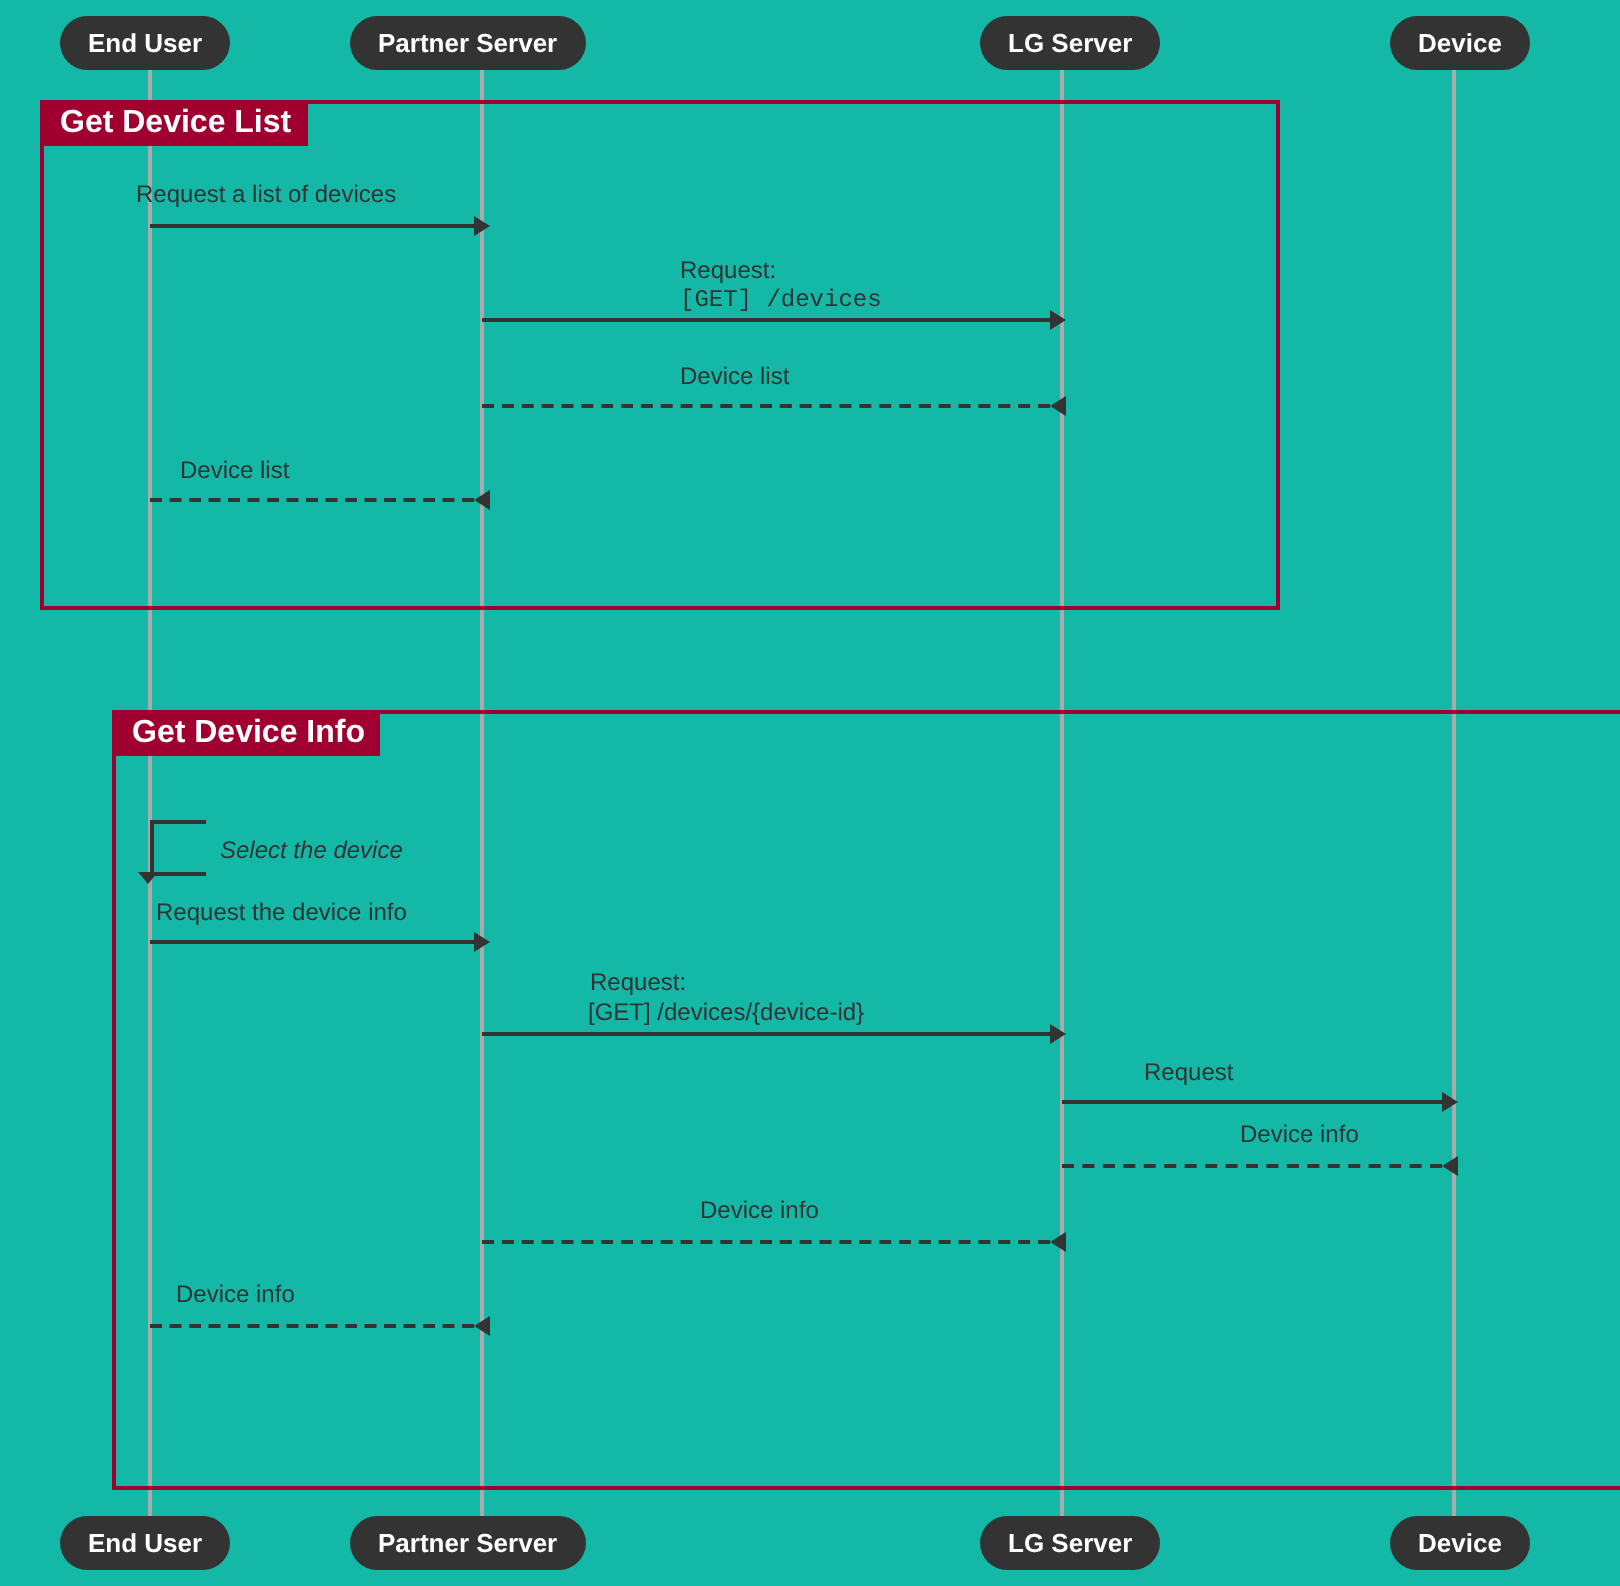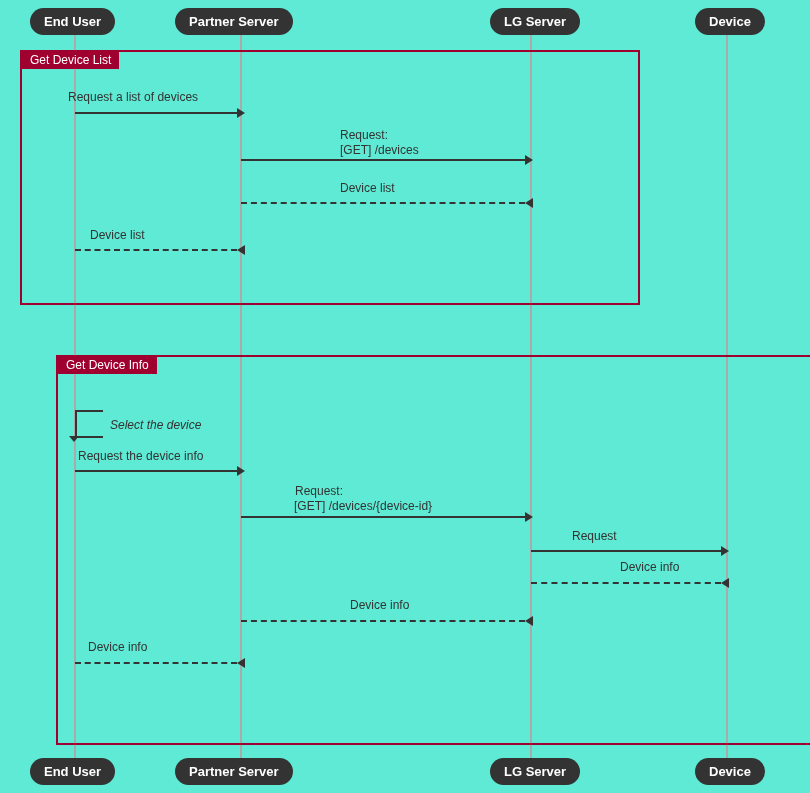--- a/index.html
+++ b/index.html
@@ -10,21 +10,21 @@
       width: 810px;
       min-height: 793px;
       position: relative;
       overflow: hidden;
     }
 
     .diagram-container {
       width: 810px;
       height: 793px;
       position: relative;
-      background: #5eead4;
+      background: #14b8a6;
     }
 
     
     .actor-label {
       position: absolute;
       background: #333;
       color: #fff;
       border-radius: 20px;
       padding: 6px 14px;
       font-weight: bold;
@@ -47,22 +47,22 @@
       border: 2px solid #a00030;
       background: transparent;
     }
 
     .section-label {
       position: absolute;
       top: -1px;
       left: 0;
       background: #a00030;
       color: #fff;
-      font-size: 12px;
-      font-weight: normal;
+      font-size: 16px;
+      font-weight: bold;
       padding: 2px 8px;
     }
 
     
     .arrow {
       position: absolute;
       display: flex;
       align-items: center;
     }
 
@@ -127,21 +127,21 @@
     <div class="arrow-line" style="flex: 1; height: 2px; background: #333;"></div>
     <div class="arrow-head-right"></div>
   </div>
   <div class="arrow-label" style="left: 68px; top: 90px;">Request a list of devices</div>
 
   <div class="arrow" style="position: absolute; left: 241px; top: 155px; width: 292px; align-items: center;">
     <div class="arrow-line" style="flex: 1; height: 2px; background: #333;"></div>
     <div class="arrow-head-right"></div>
   </div>
   <div class="arrow-label" style="left: 340px; top: 128px;">Request:</div>
-  <div class="arrow-label" style="left: 340px; top: 143px;">[GET] /devices</div>
+  <div class="arrow-label" style="left: 340px; top: 143px; font-family: Liberation Mono, monospace;">[GET] /devices</div>
 
   <div class="arrow" style="position: absolute; left: 241px; top: 198px; width: 292px; align-items: center; flex-direction: row-reverse;">
     <div class="arrow-head-left" style="margin-right: 0;"></div>
     <div style="flex: 1; height: 0; border-top: 2px dashed #333;"></div>
   </div>
   <div class="arrow-label" style="left: 340px; top: 181px;">Device list</div>
 
   <div class="arrow" style="position: absolute; left: 75px; top: 245px; width: 170px; align-items: center; flex-direction: row-reverse;">
     <div class="arrow-head-left"></div>
     <div style="flex: 1; height: 0; border-top: 2px dashed #333;"></div>

